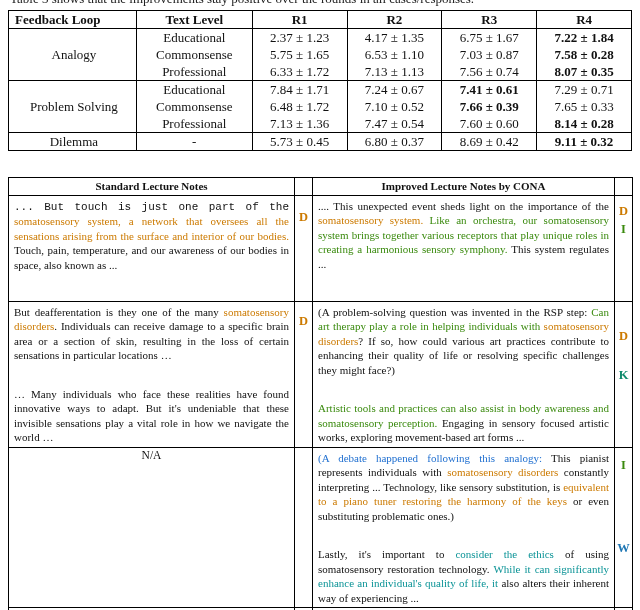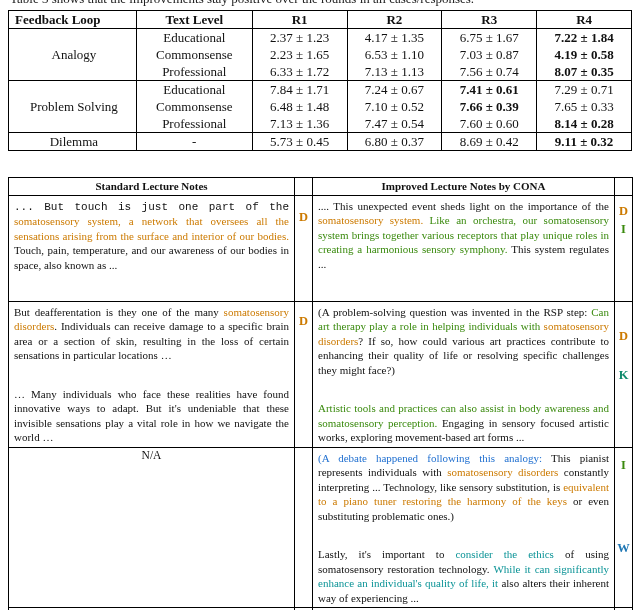--- a/index.html
+++ b/index.html
@@ -72,43 +72,43 @@
         <tr class="group-start">
           <td class="loop-cell" rowspan="3">Analogy</td>
           <td>Educational</td>
           <td>2.37 ± 1.23</td>
           <td>4.17 ± 1.35</td>
           <td>6.75 ± 1.67</td>
           <td class="bold">7.22 ± 1.84</td>
         </tr>
         <tr>
           <td>Commonsense</td>
-          <td>2.23 ± 1.65</td>
+          <td>5.75 ± 1.65</td>
           <td>6.53 ± 1.10</td>
           <td>7.03 ± 0.87</td>
-          <td class="bold">4.19 ± 0.58</td>
+          <td class="bold">7.58 ± 0.28</td>
         </tr>
         <tr>
           <td>Professional</td>
           <td>6.33 ± 1.72</td>
           <td>7.13 ± 1.13</td>
           <td>7.56 ± 0.74</td>
           <td class="bold">8.07 ± 0.35</td>
         </tr>
         <tr class="group-start">
           <td class="loop-cell" rowspan="3">Problem Solving</td>
           <td>Educational</td>
           <td>7.84 ± 1.71</td>
           <td>7.24 ± 0.67</td>
           <td class="bold">7.41 ± 0.61</td>
           <td>7.29 ± 0.71</td>
         </tr>
         <tr>
           <td>Commonsense</td>
-          <td>6.48 ± 1.48</td>
+          <td>6.48 ± 1.72</td>
           <td>7.10 ± 0.52</td>
           <td class="bold">7.66 ± 0.39</td>
           <td>7.65 ± 0.33</td>
         </tr>
         <tr>
           <td>Professional</td>
           <td>7.13 ± 1.36</td>
           <td>7.47 ± 0.54</td>
           <td>7.60 ± 0.60</td>
           <td class="bold">8.14 ± 0.28</td>

